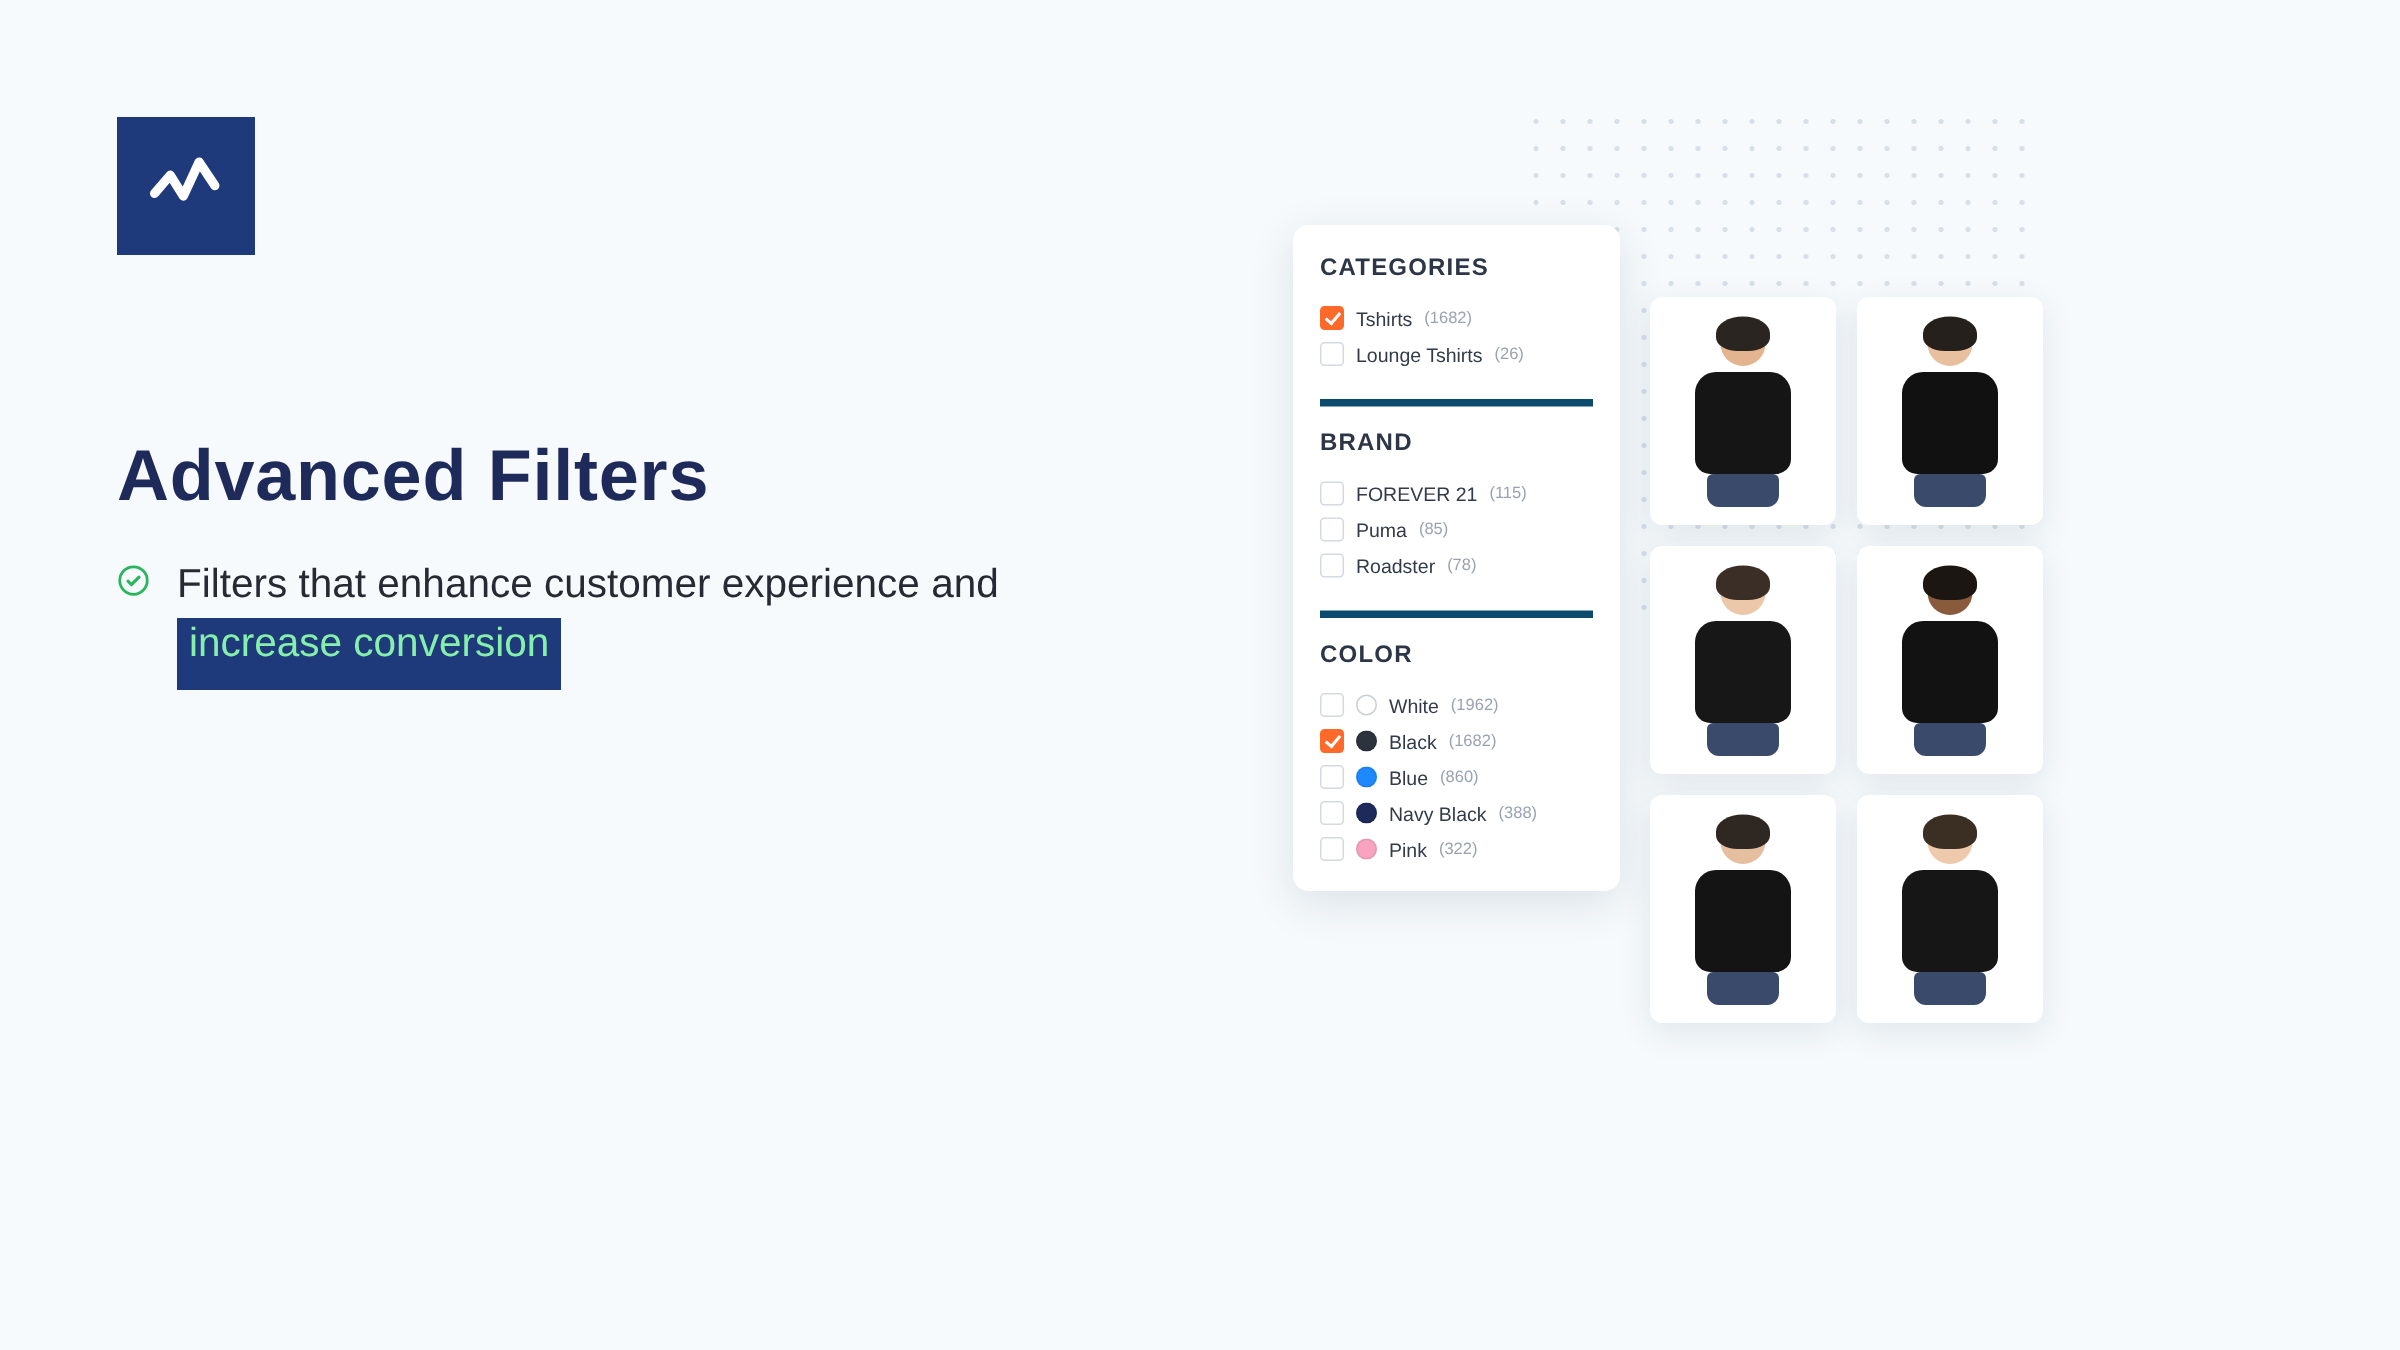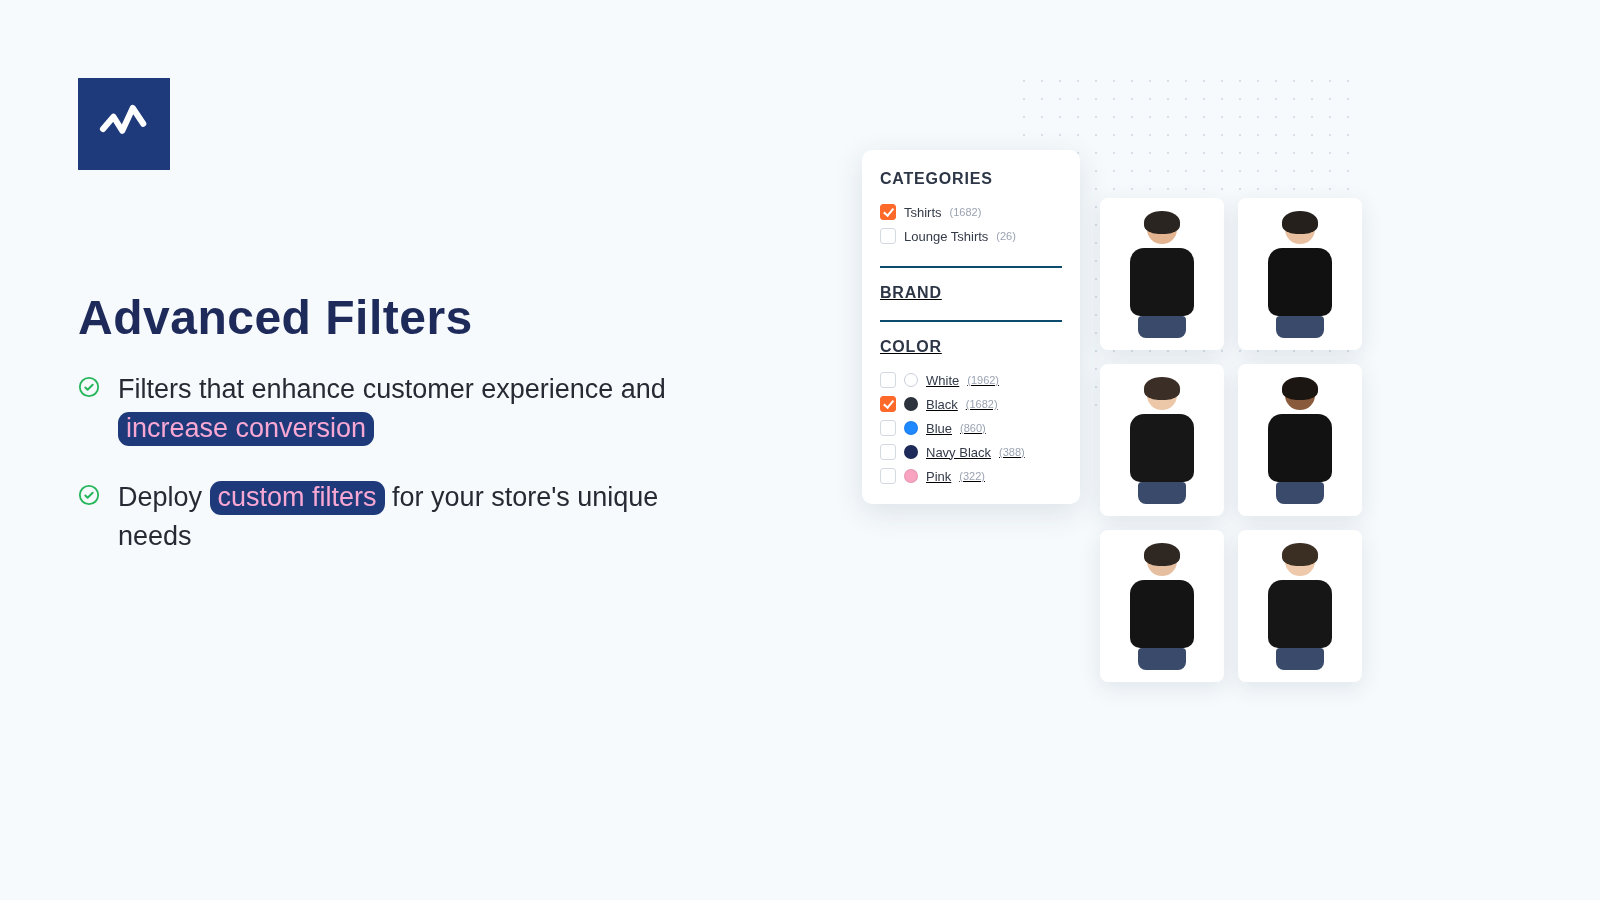--- a/index.html
+++ b/index.html
@@ -49,23 +49,23 @@
   }
   .bullet-icon svg { width: 22px; height: 22px; }
   .bullet-text {
     font-size: 27px;
     line-height: 1.45;
     color: #272a33;
     font-weight: 400;
   }
   .bullet-text .hl {
     background: #1e3a7b;
-    color: #f9a8d4;
-    padding: 1px 8px 3px;
-    border-radius: 11px;
+    color: #86efac;
+    padding: 1px 8px 17px;
+    border-radius: 0;
   }
 
   
   .dots {
     position: absolute;
     left: 1015px; top: 72px;
     width: 340px; height: 340px;
     background-image: radial-gradient(#cdd7e3 1.5px, transparent 1.5px);
     background-size: 18px 18px;
     opacity: 0.75;
@@ -78,21 +78,21 @@
     left: 862px; top: 150px;
     width: 218px;
     background: #ffffff;
     border-radius: 10px;
     box-shadow: 0 8px 30px rgba(30,50,90,0.12);
     padding: 20px 18px 16px;
     z-index: 2;
   }
   .section { margin-bottom: 18px; }
   .section:last-child { margin-bottom: 0; }
-  .section + .section { border-top: 2px solid #0c4a6e; padding-top: 16px; text-decoration: underline; }
+  .section + .section { border-top: 5px solid #0c4a6e; padding-top: 16px; }
   .sec-title {
     font-size: 16px;
     font-weight: 700;
     letter-spacing: 0.8px;
     color: #2d3646;
     margin-bottom: 12px;
   }
   .opt {
     display: flex;
     align-items: center;
@@ -217,31 +217,20 @@
     <span class="bullet-icon">
       <svg viewBox="0 0 24 24">
           <circle cx="12" cy="12" r="10" fill="none" stroke="#28b65d" stroke-width="2"></circle>
           <path d="M8 12.5l2.5 2.5L16 9.5" fill="none" stroke="#28b65d" stroke-width="2.2" stroke-linecap="round" stroke-linejoin="round"></path>
         </svg>
     </span>
     <div class="bullet-text">
       <span>Filters that enhance customer experience and </span><span class="hl">increase conversion</span><span></span>
     </div>
   </div>
-  <div class="bullet">
-    <span class="bullet-icon">
-      <svg viewBox="0 0 24 24">
-          <circle cx="12" cy="12" r="10" fill="none" stroke="#28b65d" stroke-width="2"></circle>
-          <path d="M8 12.5l2.5 2.5L16 9.5" fill="none" stroke="#28b65d" stroke-width="2.2" stroke-linecap="round" stroke-linejoin="round"></path>
-        </svg>
-    </span>
-    <div class="bullet-text">
-      <span>Deploy </span><span class="hl">custom filters</span><span> for your store's unique needs</span>
-    </div>
-  </div>
 </div>
 
 <div class="dots"></div>
 
 <div class="panel">
 
   <div class="section">
     <div class="sec-title">CATEGORIES</div>
     <div id="cat-list">
         <div class="opt">
@@ -252,20 +241,37 @@
         <div class="opt">
           <span class="cb"></span>
           <span class="label">Lounge Tshirts</span>
           <span class="count"> (26)</span>
         </div>
       </div>
   </div>
 
   <div class="section">
     <div class="sec-title">BRAND</div>
+    <div id="brand-list">
+        <div class="opt">
+          <span class="cb"></span>
+          <span class="label">FOREVER 21</span>
+          <span class="count"> (115)</span>
+        </div>
+        <div class="opt">
+          <span class="cb"></span>
+          <span class="label">Puma</span>
+          <span class="count"> (85)</span>
+        </div>
+        <div class="opt">
+          <span class="cb"></span>
+          <span class="label">Roadster</span>
+          <span class="count"> (78)</span>
+        </div>
+      </div>
   </div>
 
 
   <div class="section">
     <div class="sec-title">COLOR</div>
     <div id="color-list">
         <div class="opt">
           <span class="cb"></span>
           <span class="swatch" style="background: rgb(255, 255, 255); border-color: rgb(201, 206, 216);"></span>
           <span class="label">White</span>

